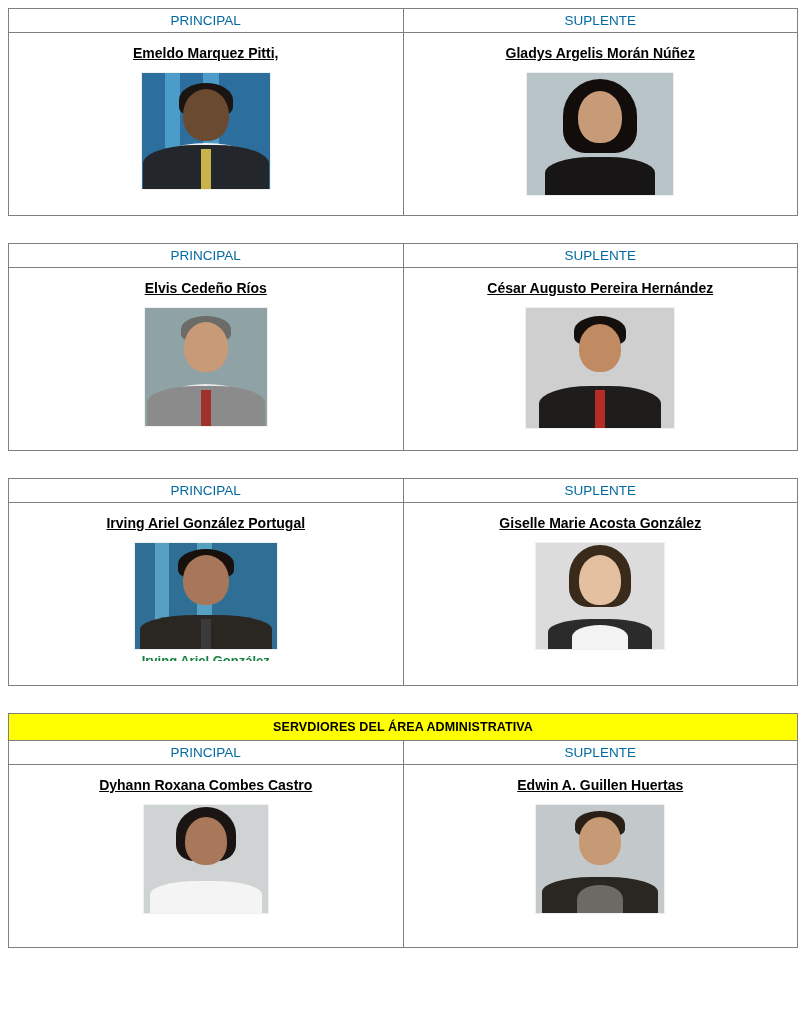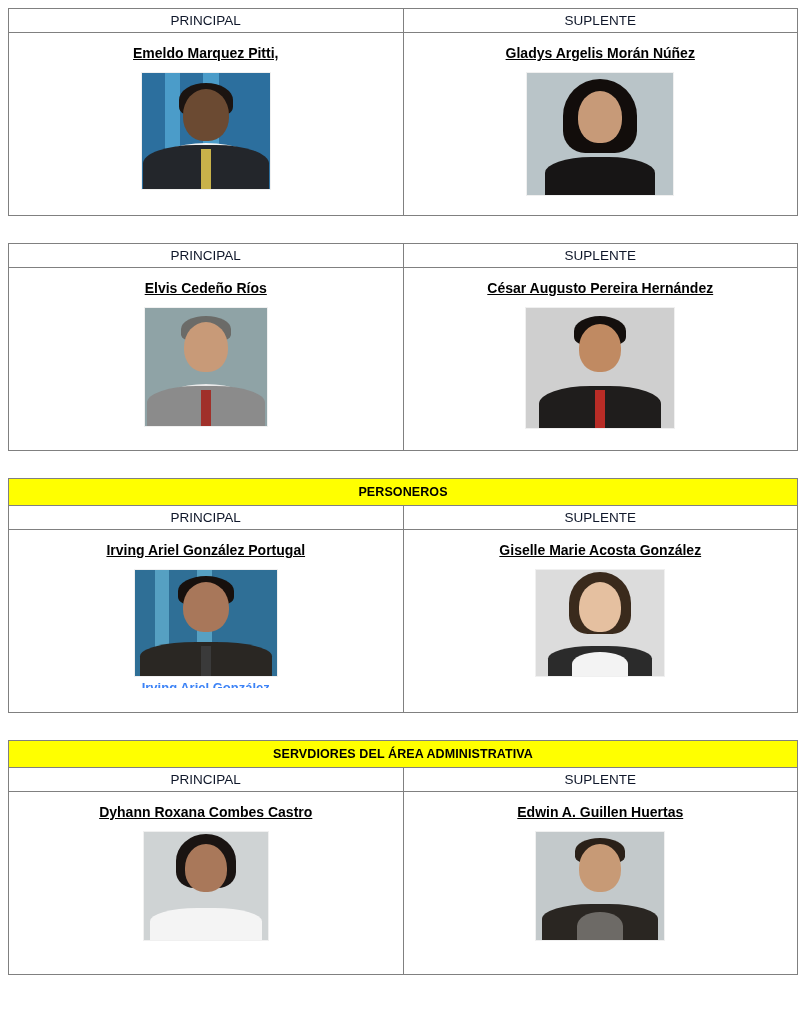--- a/index.html
+++ b/index.html
@@ -33,21 +33,21 @@
     letter-spacing: 0.1px;
     padding: 6px 4px 6px 4px;
     color: #000;
   }
   .subhead-row td {
     border: 1px solid #808080;
     text-align: center;
     font-size: 13.5px;
     font-weight: normal;
     padding: 4px 4px 4px 4px;
-    color: #0f172a;
+    color: #0369a1;
   }
   .body-row td {
     border: 1px solid #808080;
     vertical-align: top;
     padding: 10px 6px 12px 6px;
     text-align: center;
     height: 160px;
   }
   .person-name {
     font-weight: bold;
@@ -102,21 +102,21 @@
   .ph .tie {
     position: absolute;
     left: 50%;
     bottom: 0;
     transform: translateX(-50%);
     width: 10px;
   }
   .truncated-name {
     font-weight: bold;
     font-size: 13px;
-    color: #3b82f6;
+    color: #15803d;
     display: block;
     margin-top: 2px;
     overflow: hidden;
     height: 10px;
     line-height: 20px;
   }
 </style>
 </head>
 <body>
 
@@ -185,23 +185,20 @@
             <div class="tie" style="height:38px;background:#b82c26;"></div>
           </div>
         </div>
       </td>
     </tr>
   </tbody>
     </table>
 
   <table class="section">
     <tbody>
-        <tr class="header-row">
-      <td colspan="2">PERSONEROS</td>
-    </tr>
     <tr class="subhead-row">
       <td style="width:50%">PRINCIPAL</td>
       <td style="width:50%">SUPLENTE</td>
     </tr>
     <tr class="body-row">
       <td>
         <span class="person-name">Irving Ariel González Portugal</span>
         <div class="photo-wrap">
           <div class="ph photo" style="width:142px;height:106px;background:linear-gradient(90deg,#2f6f96 0%,#2f6f96 14%,#56a0c2 14%,#56a0c2 24%,#2f6f96 24%,#2f6f96 44%,#56a0c2 44%,#56a0c2 54%,#2f6f96 54%,#2f6f96 100%);">
             <div class="hair" style="top:6px;width:56px;height:30px;background:#17100d;"></div>

